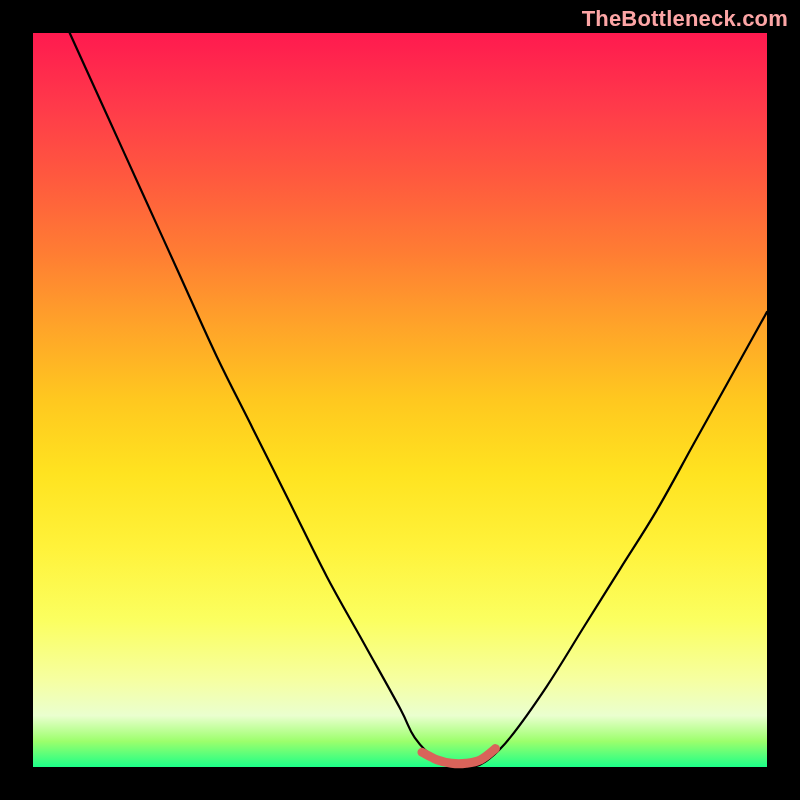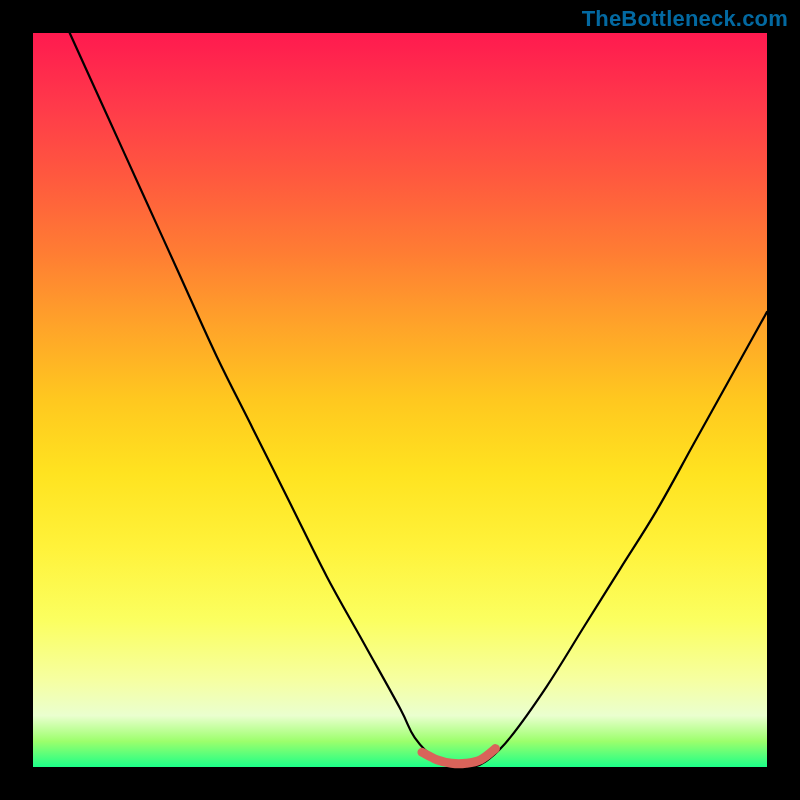--- a/index.html
+++ b/index.html
@@ -38,21 +38,21 @@
       #1cff88 100%
     );
   }
   .watermark {
     position: absolute;
     top: 6px;
     right: 12px;
     font-family: Arial, Helvetica, sans-serif;
     font-size: 22px;
     font-weight: 600;
-    color: #0369a1;
+    color: #fca5a5;
     letter-spacing: 0.2px;
     user-select: none;
     text-align: center;
   }
   svg.curve {
     position: absolute;
     left: 0;
     top: 0;
     width: 734px;
     height: 734px;

